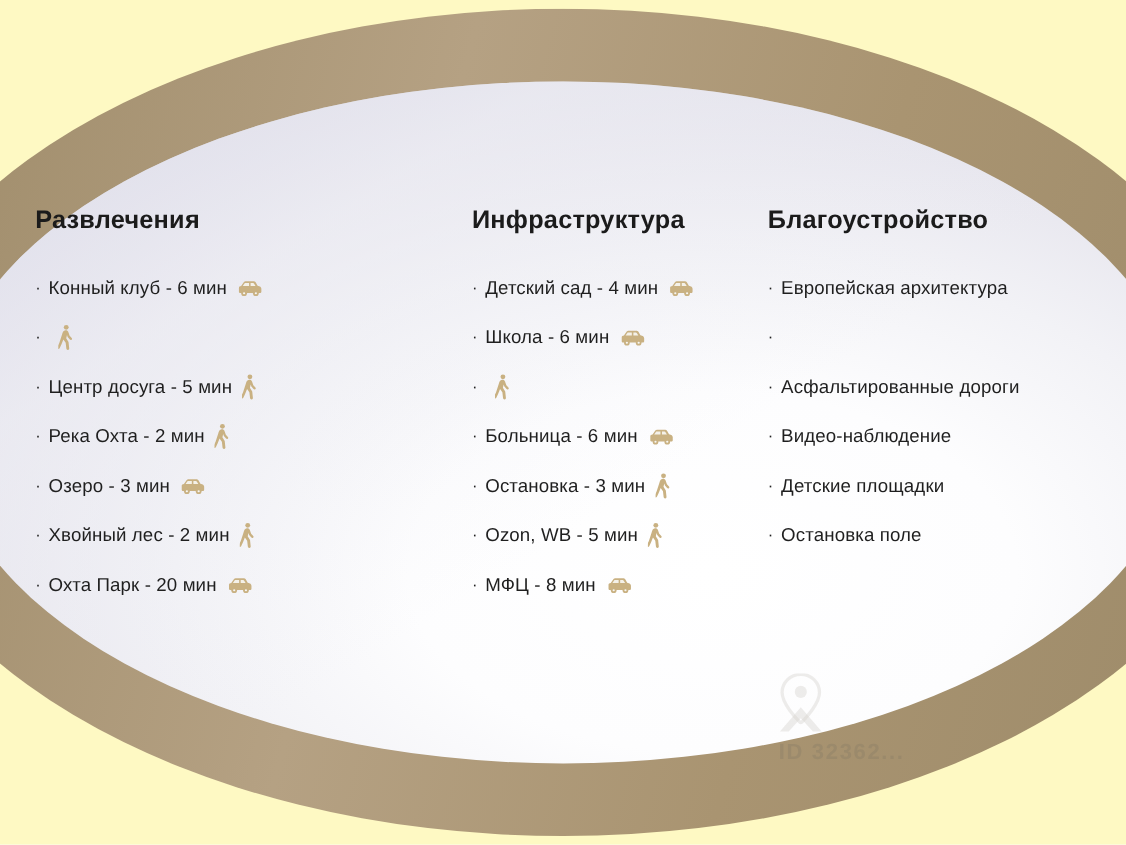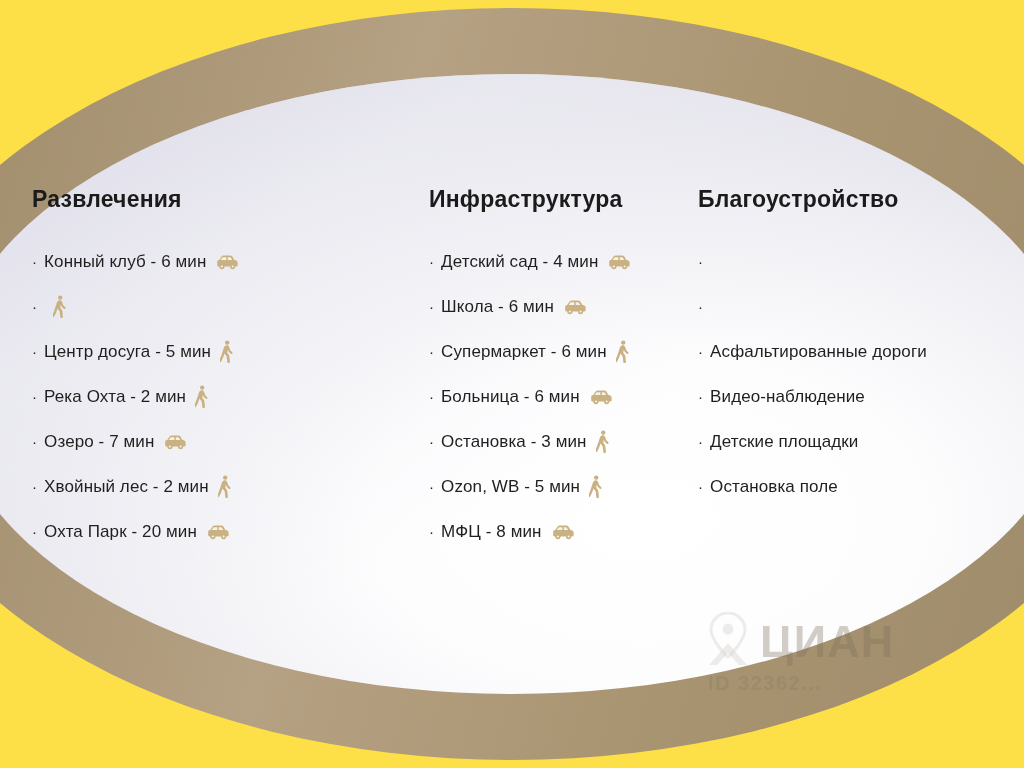--- a/index.html
+++ b/index.html
@@ -6,21 +6,21 @@
   html, body {
     margin: 0;
     padding: 0;
     background: #ffffff;
   }
   #slide {
     position: relative;
     width: 1024px;
     height: 768px;
     overflow: hidden;
-    background: #fde047;
+    background: #fef9c3;
     font-family: "Liberation Sans", "DejaVu Sans", sans-serif;
     -webkit-font-smoothing: antialiased;
   }
 
   
   .ring-outer {
     position: absolute;
     left: -118px;
     top: 8px;
     width: 1260px;
@@ -193,21 +193,21 @@
           <span class="item-label">Река Охта - 2 мин</span>
           <span class="item-icon">
             <svg width="13" height="24" viewBox="0 0 13 24" aria-hidden="true">
               <circle cx="7.2" cy="2.6" r="2.2" fill="#c9b182"></circle>
               <path d="M6.4 5.3 C7.6 5.1 8.7 5.7 9.1 6.9 L10.3 10.2 L12.2 12.2 C12.7 12.7 12.6 13.4 12.1 13.8 C11.6 14.2 10.9 14.1 10.5 13.6 L8.5 11.4 L7.9 9.6 L7.2 12.6 L9.3 15.8 L9.9 21.6 C10.0 22.4 9.5 23.0 8.8 23.1 C8.0 23.2 7.4 22.7 7.3 21.9 L6.7 16.6 L4.6 13.6 L2.9 18.0 L1.2 21.6 C0.8 22.3 0.1 22.5 -0.5 22.1 L-0.5 22.1 C-1.1 21.7 -1.2 21.0 -0.9 20.4 L0.9 16.8 L3.4 9.2 C3.8 7.0 4.8 5.6 6.4 5.3 Z" fill="#c9b182"></path>
             </svg>
           </span>
         </div>
         <div class="item">
           <span class="bullet">·</span>
-          <span class="item-label">Озеро - 7 мин</span>
+          <span class="item-label">Озеро - 3 мин</span>
           <span class="item-icon">
             <svg width="24" height="16" viewBox="0 0 24 16" aria-hidden="true">
               <path d="M2.2 11.2 L2.2 7.6 C2.2 6.6 3 6.1 4.2 6.0 L6.6 2.6 C7.1 1.9 7.8 1.6 8.8 1.6 L15.2 1.6 C16.2 1.6 16.9 1.9 17.4 2.6 L19.2 5.7 C21.4 6.1 22.6 7.0 22.6 8.6 L22.6 11.2 C22.6 12.0 22.1 12.4 21.2 12.4 L3.6 12.4 C2.7 12.4 2.2 12.0 2.2 11.2 Z" fill="#c9b182"></path>
               <path d="M7.6 3.3 L11.4 3.3 L11.4 6.0 L5.7 6.0 Z" fill="#f7f6f2" opacity="0.92"></path>
               <path d="M12.8 3.3 L15.0 3.3 C15.5 3.3 15.8 3.5 16.0 3.9 L17.3 6.0 L12.8 6.0 Z" fill="#f7f6f2" opacity="0.92"></path>
               <circle cx="6.9" cy="12.6" r="2.6" fill="#c9b182"></circle>
               <circle cx="17.6" cy="12.6" r="2.6" fill="#c9b182"></circle>
               <circle cx="6.9" cy="12.6" r="1.0" fill="#f7f6f2"></circle>
               <circle cx="17.6" cy="12.6" r="1.0" fill="#f7f6f2"></circle>
             </svg>
@@ -266,21 +266,20 @@
               <path d="M12.8 3.3 L15.0 3.3 C15.5 3.3 15.8 3.5 16.0 3.9 L17.3 6.0 L12.8 6.0 Z" fill="#f7f6f2" opacity="0.92"></path>
               <circle cx="6.9" cy="12.6" r="2.6" fill="#c9b182"></circle>
               <circle cx="17.6" cy="12.6" r="2.6" fill="#c9b182"></circle>
               <circle cx="6.9" cy="12.6" r="1.0" fill="#f7f6f2"></circle>
               <circle cx="17.6" cy="12.6" r="1.0" fill="#f7f6f2"></circle>
             </svg>
           </span>
         </div>
         <div class="item">
           <span class="bullet">·</span>
-          <span class="item-label">Супермаркет - 6 мин</span>
           <span class="item-icon">
             <svg width="13" height="24" viewBox="0 0 13 24" aria-hidden="true">
               <circle cx="7.2" cy="2.6" r="2.2" fill="#c9b182"></circle>
               <path d="M6.4 5.3 C7.6 5.1 8.7 5.7 9.1 6.9 L10.3 10.2 L12.2 12.2 C12.7 12.7 12.6 13.4 12.1 13.8 C11.6 14.2 10.9 14.1 10.5 13.6 L8.5 11.4 L7.9 9.6 L7.2 12.6 L9.3 15.8 L9.9 21.6 C10.0 22.4 9.5 23.0 8.8 23.1 C8.0 23.2 7.4 22.7 7.3 21.9 L6.7 16.6 L4.6 13.6 L2.9 18.0 L1.2 21.6 C0.8 22.3 0.1 22.5 -0.5 22.1 L-0.5 22.1 C-1.1 21.7 -1.2 21.0 -0.9 20.4 L0.9 16.8 L3.4 9.2 C3.8 7.0 4.8 5.6 6.4 5.3 Z" fill="#c9b182"></path>
             </svg>
           </span>
         </div>
         <div class="item">
           <span class="bullet">·</span>
           <span class="item-label">Больница - 6 мин</span>
@@ -329,20 +328,21 @@
               <circle cx="6.9" cy="12.6" r="1.0" fill="#f7f6f2"></circle>
               <circle cx="17.6" cy="12.6" r="1.0" fill="#f7f6f2"></circle>
             </svg>
           </span>
         </div>
       </div>
       <div class="col col-3">
         <div class="col-title">Благоустройство</div>
         <div class="item">
           <span class="bullet">·</span>
+          <span class="item-label">Европейская архитектура</span>
         </div>
         <div class="item">
           <span class="bullet">·</span>
         </div>
         <div class="item">
           <span class="bullet">·</span>
           <span class="item-label">Асфальтированные дороги</span>
         </div>
         <div class="item">
           <span class="bullet">·</span>
@@ -363,19 +363,18 @@
     <div class="wm-clip">
       <div class="wm-row">
         <span class="wm-logo">
           <svg width="44" height="54" viewBox="0 0 44 54" aria-hidden="true">
             <path d="M22 1 C12.6 1 5 8.4 5 17.6 c0 9.9 12.6 23.4 16 26.8 0.6 0.6 1.4 0.6 2 0
                      C26.4 41 39 27.5 39 17.6 39 8.4 31.4 1 22 1 z" fill="none" stroke="rgba(120,110,92,0.40)" stroke-width="3"></path>
             <circle cx="22" cy="17" r="5.5" fill="rgba(120,110,92,0.40)"></circle>
             <path d="M3 53 L22 31 L41 53 L33 53 L22 41 L11 53 Z" fill="rgba(120,110,92,0.40)"></path>
           </svg>
         </span>
-        <span class="wm-brand">ЦИАН</span>
       </div>
       <div class="wm-id">ID 32362...</div>
     </div>
   </div>
 
 </div>
 
 </body></html>

